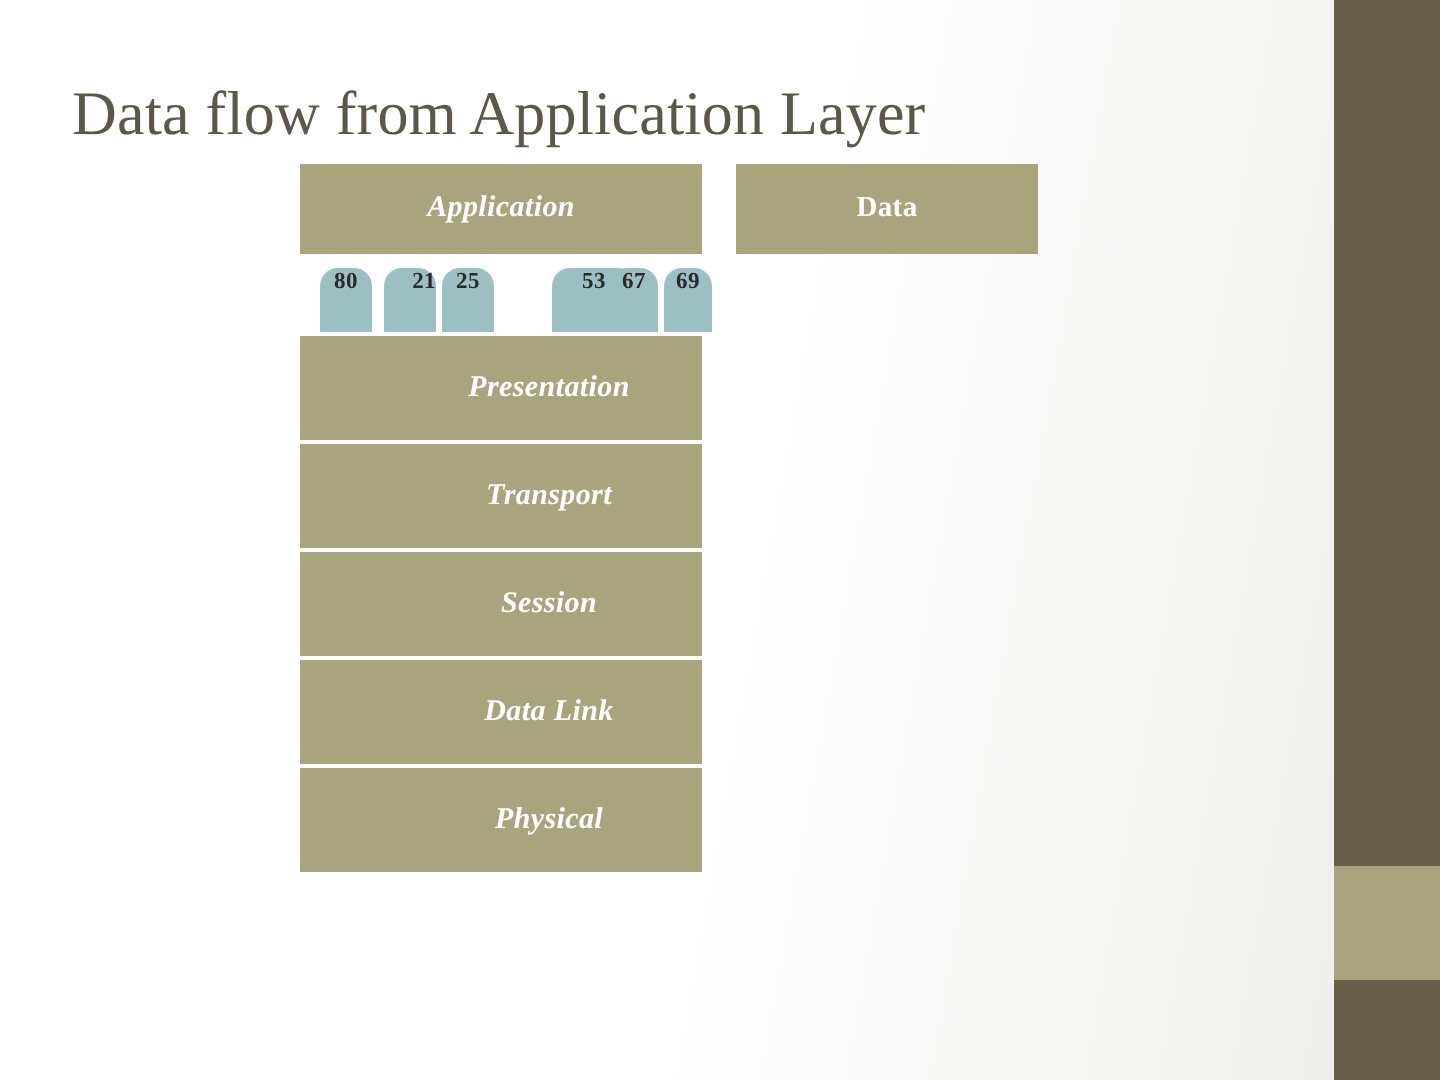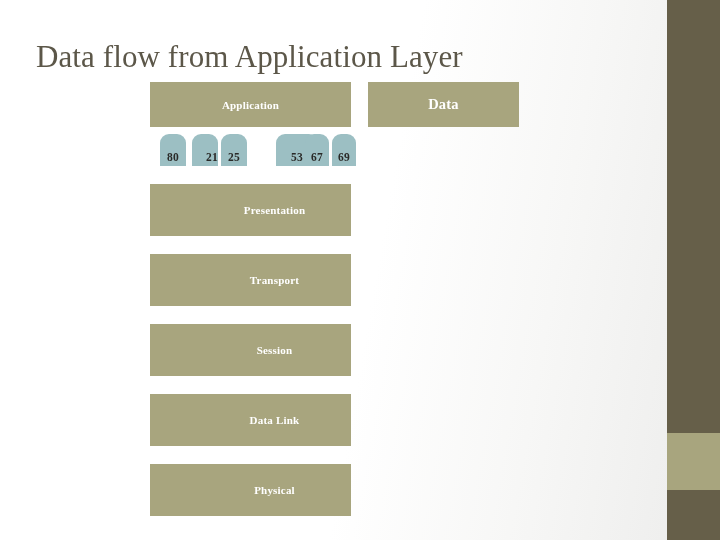--- a/index.html
+++ b/index.html
@@ -52,52 +52,53 @@
     position: absolute;
     left: 150px;
     top: 82px;
     width: 201px;
   }
   .layer {
     position: relative;
     width: 201px;
     background: #a8a57e;
     color: #ffffff;
-    font-size: 11px;
+    font-size: 15px;
     font-weight: bold;
     text-align: right;
     letter-spacing: 0.2px;
     display: flex;
     align-items: center;
     justify-content: center;
     box-sizing: border-box;
+    font-style: italic;
   }
   .layer-app   { height: 45px; margin-bottom: 0px; }
-  .layer-rest  { height: 52px; margin-top: 18px; padding-left: 48px; }
+  .layer-rest  { height: 52px; margin-top: 2px; padding-left: 48px; }
 
   
   .ports-band {
     position: relative;
     width: 201px;
     height: 39px;
     background: transparent;
   }
   .port {
     position: absolute;
     bottom: 0;
     height: 32px;
     background: #9cbfc3;
     border-radius: 9px 9px 0 0;
     color: #2a2a28;
     font-size: 11.5px;
     font-weight: bold;
     display: flex;
     align-items: flex-end;
     justify-content: center;
-    padding-bottom: 3px;
+    padding-bottom: 19px;
     box-sizing: border-box;
     letter-spacing: 0.2px;
   }
   .port-0 { left: 10px;  width: 26px; }
   .port-1 { left: 42px;  width: 26px; justify-content: flex-end; }
   .port-2 { left: 71px;  width: 26px; }
   .port-3 { left: 126px; width: 42px; }
   .port-4 { left: 155px; width: 24px; }
   .port-5 { left: 182px; width: 24px; }
 

